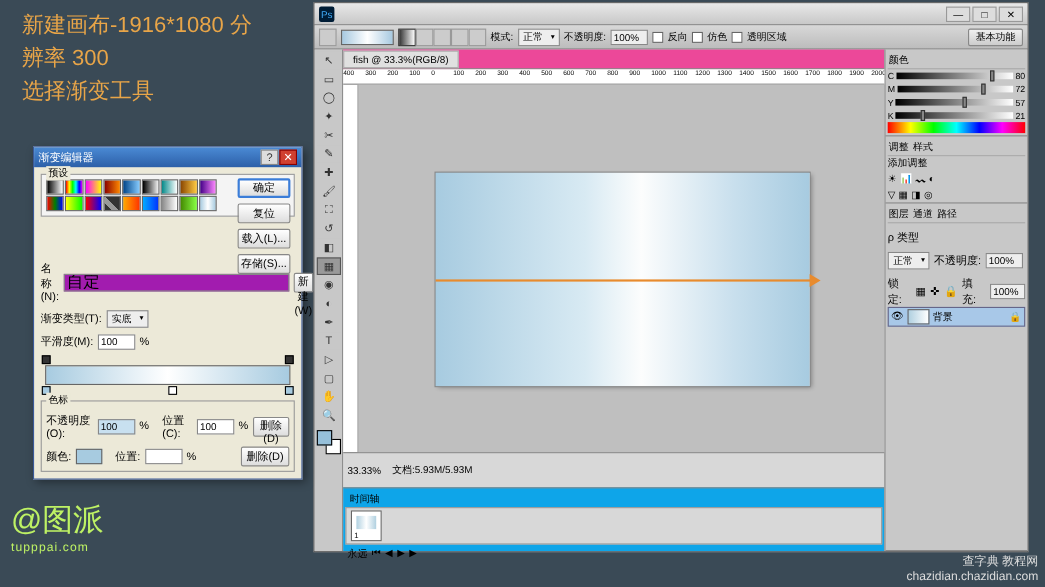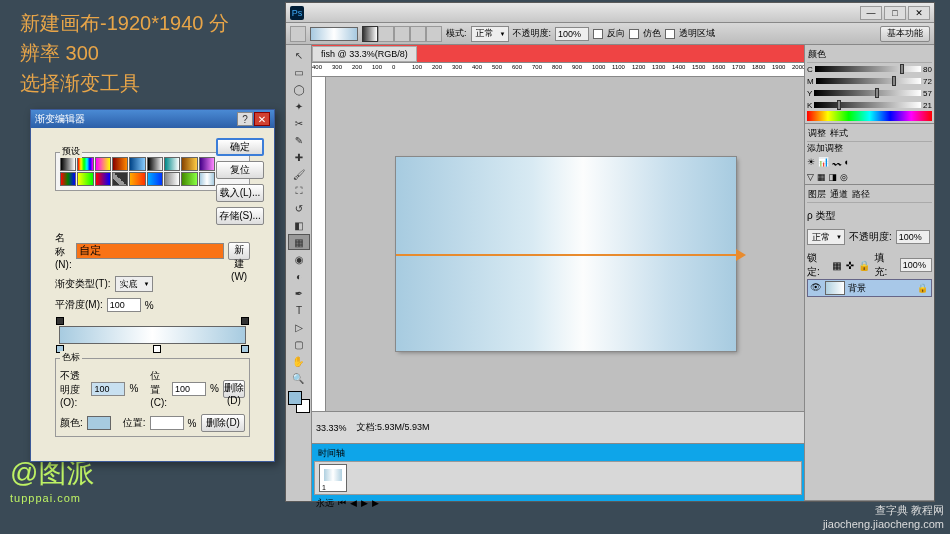--- a/index.html
+++ b/index.html
@@ -31,88 +31,88 @@
 
 .ps-body{flex:1;display:flex;min-height:0}
 .tool-palette{width:26px;background:#c8c8c8;border-right:1px solid #888;display:flex;flex-direction:column;padding:2px;gap:1px}
 .tool{width:22px;height:16px;background:#c8c8c8;border:1px solid transparent;font-size:10px;display:flex;align-items:center;justify-content:center;color:#333}
 .tool.active{background:#999;border-color:#555}
 .color-swatch{width:22px;height:22px;position:relative;margin-top:4px}
 .fg-color{width:14px;height:14px;background:#96c0da;border:1px solid #000;position:absolute;top:0;left:0}
 .bg-color{width:14px;height:14px;background:#fff;border:1px solid #000;position:absolute;bottom:0;right:0}
 
 .doc-area{flex:1;display:flex;flex-direction:column;background:#c0c0c0}
-.doc-tab{height:18px;background:#ef4444;border-bottom:1px solid #888;font-size:9px;display:flex;align-items:center}
+.doc-tab{height:18px;background:#ec4899;border-bottom:1px solid #888;font-size:9px;display:flex;align-items:center}
 .doc-tab span{background:#e0e0e0;padding:2px 8px;border:1px solid #aaa}
 .ruler-h{height:14px;background:#fff;border-bottom:1px solid #888;position:relative;font-size:6px;overflow:hidden}
 .ruler-h span{position:absolute;top:1px}
 .canvas-wrap{flex:1;display:flex}
 .ruler-v{width:14px;background:#fff;border-right:1px solid #888}
 .canvas-scroll{flex:1;background:#bfbfbf;position:relative;overflow:hidden}
 .canvas{position:absolute;left:70px;top:80px;width:340px;height:194px;background:linear-gradient(90deg,#a7cbe0 0%,#d8eaf3 40%,#fcfdfd 55%,#c8dfed 80%,#a7cbe0 100%);box-shadow:0 0 0 1px #888,2px 2px 4px rgba(0,0,0,.3)}
 .arrow-line{position:absolute;left:70px;top:177px;width:345px;height:2px;background:#e88b2e}
 .arrow-head{position:absolute;left:410px;top:172px;width:0;height:0;border-left:10px solid #e88b2e;border-top:6px solid transparent;border-bottom:6px solid transparent}
 .status-bar{height:32px;background:#d8d8d8;border-top:1px solid #888;font-size:9px;display:flex;align-items:center;padding:0 4px;gap:10px}
 .timeline{height:58px;background:#0ea5e9;border-top:1px solid #888;padding:2px;font-size:9px}
 .tl-tab{font-size:9px;padding:1px 4px}
 .tl-body{height:34px;background:#d8d8d8;border:1px solid #999;display:flex;align-items:center;padding:2px}
 .frame{width:28px;height:28px;background:#fff;border:1px solid #666;margin:0 2px;position:relative}
 .frame-inner{position:absolute;top:4px;left:4px;right:4px;height:12px;background:linear-gradient(90deg,#b0d0e0,#fff,#b0d0e0)}
-.tl-ctrl{height:16px;display:flex;align-items:center;gap:4px;font-size:9px;padding:2px}
+.tl-ctrl{height:16px;display:flex;align-items:flex-start;gap:4px;font-size:9px;padding:2px}
 
 .panels{width:130px;background:#c8c8c8;border-left:1px solid #888;display:flex;flex-direction:column;font-size:9px}
 .panel{border-bottom:1px solid #888;padding:2px}
 .panel-tabs{display:flex;gap:4px;font-size:9px;padding:1px;border-bottom:1px solid #aaa}
 .slider-row{display:flex;align-items:center;gap:2px;height:12px;font-size:8px}
 .slider-track{flex:1;height:6px;background:linear-gradient(90deg,#000,#fff);position:relative}
 .slider-thumb{position:absolute;top:-2px;width:4px;height:10px;background:#888;border:1px solid #333}
 .hue-bar{height:10px;background:linear-gradient(90deg,red,yellow,lime,cyan,blue,magenta,red)}
 .layer-row{height:18px;display:flex;align-items:center;gap:3px;background:#a8c8e8;border:1px solid #668;padding:0 2px}
 .layer-thumb{width:20px;height:14px;background:linear-gradient(90deg,#b0d0e0,#fff);border:1px solid #666}
 .eye{width:12px;height:12px}
 
 
-.grad-dialog{position:absolute;left:30px;top:109px;width:245px;background:#ece9d8;border:1px solid #3b5998;box-shadow:3px 3px 8px rgba(0,0,0,.4);font-size:10px}
+.grad-dialog{position:absolute;left:30px;top:133px;width:245px;background:#ece9d8;border:1px solid #3b5998;box-shadow:3px 3px 8px rgba(0,0,0,.4);font-size:10px}
 .dlg-title{height:18px;background:linear-gradient(#4a8ad4,#2c5fa8);color:#fff;display:flex;align-items:center;padding:0 4px;font-size:10px}
 .dlg-close{margin-left:auto;width:16px;height:14px;background:#d04030;color:#fff;display:flex;align-items:center;justify-content:center;border:1px solid #800}
-.dlg-body{padding:24px}
+.dlg-body{padding:6px}
 .preset-box{border:1px solid #999;padding:4px;background:#f4f4f4;position:relative}
 .preset-label{position:absolute;top:-8px;left:4px;background:#ece9d8;padding:0 2px;font-size:9px}
 .preset-grid{display:grid;grid-template-columns:repeat(9,1fr);gap:1px;width:155px}
 .preset{height:14px;border:1px solid #666}
 .dlg-btns{position:absolute;right:10px;top:28px;display:flex;flex-direction:column;gap:5px}
 .dlg-btn{width:48px;height:18px;font-size:10px;background:linear-gradient(#fff,#ddd);border:1px solid #888;border-radius:2px}
 .dlg-btn.primary{border:2px solid #3b7dd8}
 .dlg-row{display:flex;align-items:center;gap:4px;margin-top:6px;font-size:10px}
-.dlg-input{flex:1;height:16px;border:1px solid #888;background:#f97316;padding:0 2px;font-size:11px}
+.dlg-input{flex:1;height:16px;border:1px solid #888;background:#a21caf;padding:0 2px;font-size:15px}
 .grad-bar-wrap{margin-top:6px;padding:8px 4px}
 .grad-bar{height:18px;border:1px solid #666;background:linear-gradient(90deg,#a7cbe0,#fff 50%,#a7cbe0);position:relative}
 .grad-bar:before{content:"";position:absolute;inset:0;background:repeating-conic-gradient(#ccc 0 25%,#fff 0 50%) 0 0/8px 8px;z-index:-1}
 .stop{position:absolute;bottom:-10px;width:8px;height:8px;background:#a7cbe0;border:1px solid #000}
 .opac-stop{position:absolute;top:-10px;width:8px;height:8px;background:#333;border:1px solid #000}
 .color-section{border:1px solid #999;padding:4px;margin-top:6px;position:relative}
 .num-input{width:34px;height:14px;border:1px solid #888;background:#fff;font-size:9px;padding:0 2px}
 </style>
 </head>
 <body>
 
 <div class="annotation">
-  <div>新建画布-1920*1940 分</div>
+  <div>新建画布-1916*1080 分</div>
   <div>辨率 300</div>
   <div>选择渐变工具</div>
 </div>
 
 <div class="logo">
   <div class="logo-text"><span>@</span><span>图派</span></div>
   <div class="logo-url">tupppai.com</div>
 </div>
 
 <div class="watermark">
   <div>查字典 教程网</div>
-  <div>jiaocheng.jiaocheng.com</div>
+  <div>chazidian.chazidian.com</div>
 </div>
 
 <div class="ps-window">
 
   <div class="ps-titlebar">
     <div class="ps-icon">Ps</div>
     <div class="ps-win-btns">
       <div class="ps-win-btn">—</div>
       <div class="ps-win-btn">□</div>
       <div class="ps-win-btn">✕</div>

